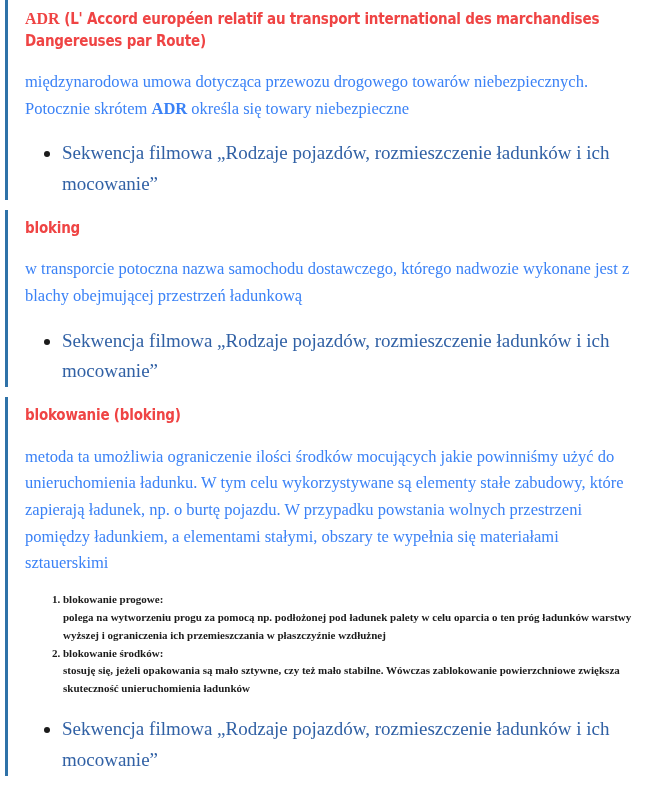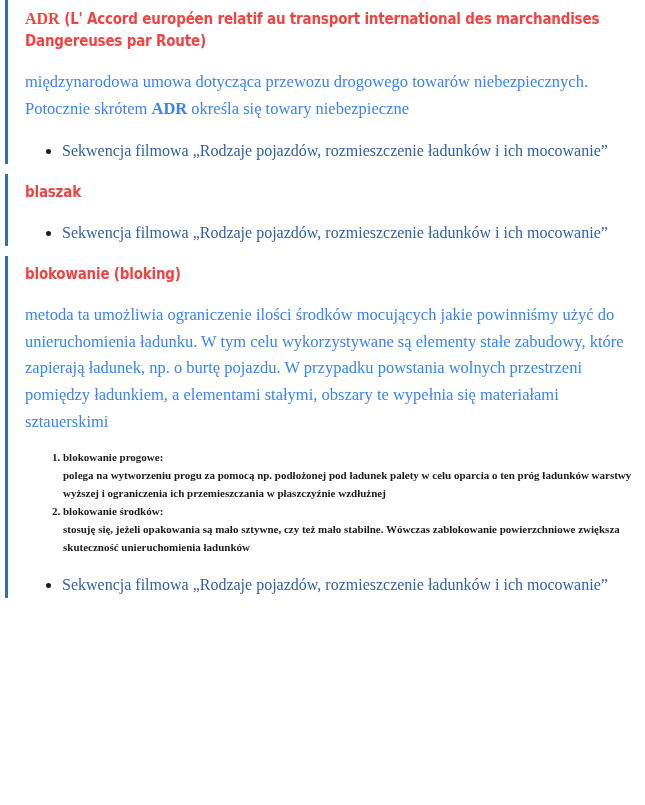--- a/index.html
+++ b/index.html
@@ -86,21 +86,21 @@
 
   
   ul.links {
     margin: 16px 0 0 0;
     padding: 0 0 0 37px;
     list-style-type: disc;
     list-style-position: outside;
   }
   ul.links > li {
     font-family: "Liberation Serif", "DejaVu Serif", serif;
-    font-size: 16px;
+    font-size: 19px;
     line-height: 1.62;
     color: #1b1b1b;
     padding: 0;
     margin: 0;
   }
   ul.links > li::marker {
     color: #1b1b1b;
   }
   a.resource-link {
     color: #3161a5;
@@ -118,22 +118,23 @@
     <h3 class="term"><span class="serif-abbr">ADR</span><span> (L' Accord européen relatif au transport international des marchandises Dangereuses par Route)</span></h3>
 
     <p class="definition"><span>międzynarodowa umowa dotycząca przewozu drogowego towarów niebezpiecznych. Potocznie skrótem </span><span class="bold-abbr">ADR</span><span> określa się towary niebezpieczne</span></p>
 
     <ul class="links pad-bottom">
       <li><a class="resource-link" href="#">Sekwencja filmowa „Rodzaje pojazdów, rozmieszczenie ładunków i ich mocowanie”</a></li>
     </ul>
   </section>
 
   <section class="entry">
-    <h3 class="term"><span>blaszak</span></h3>
+    <h3 class="term"><span>bloking</span></h3>
 
+    <p class="definition"><span>w transporcie potoczna nazwa samochodu dostawczego, którego nadwozie wykonane jest z blachy obejmującej przestrzeń ładunkową</span></p>
 
     <ul class="links pad-bottom">
       <li><a class="resource-link" href="#">Sekwencja filmowa „Rodzaje pojazdów, rozmieszczenie ładunków i ich mocowanie”</a></li>
     </ul>
   </section>
 
   <section class="entry">
     <h3 class="term"><span>blokowanie (bloking)</span></h3>
 
     <p class="definition"><span>metoda ta umożliwia ograniczenie ilości środków mocujących jakie powinniśmy użyć do unieruchomienia ładunku. W tym celu wykorzystywane są elementy stałe zabudowy, które zapierają ładunek, np. o burtę pojazdu. W przypadku powstania wolnych przestrzeni pomiędzy ładunkiem, a elementami stałymi, obszary te wypełnia się materiałami sztauerskimi</span></p>

